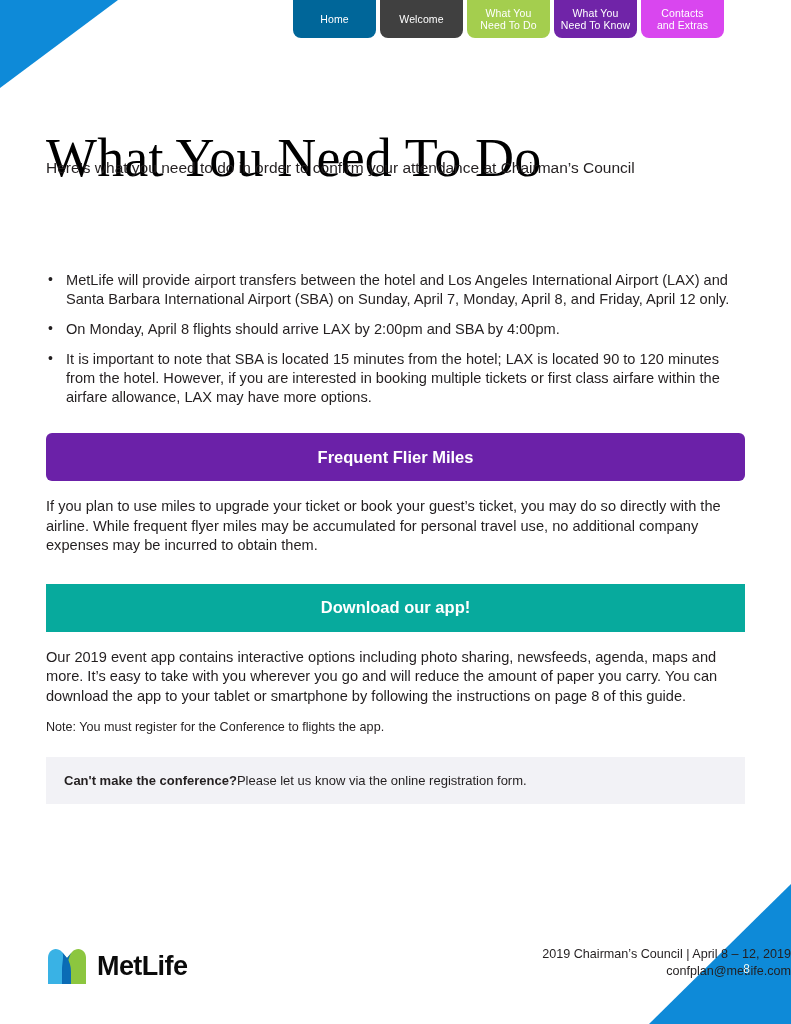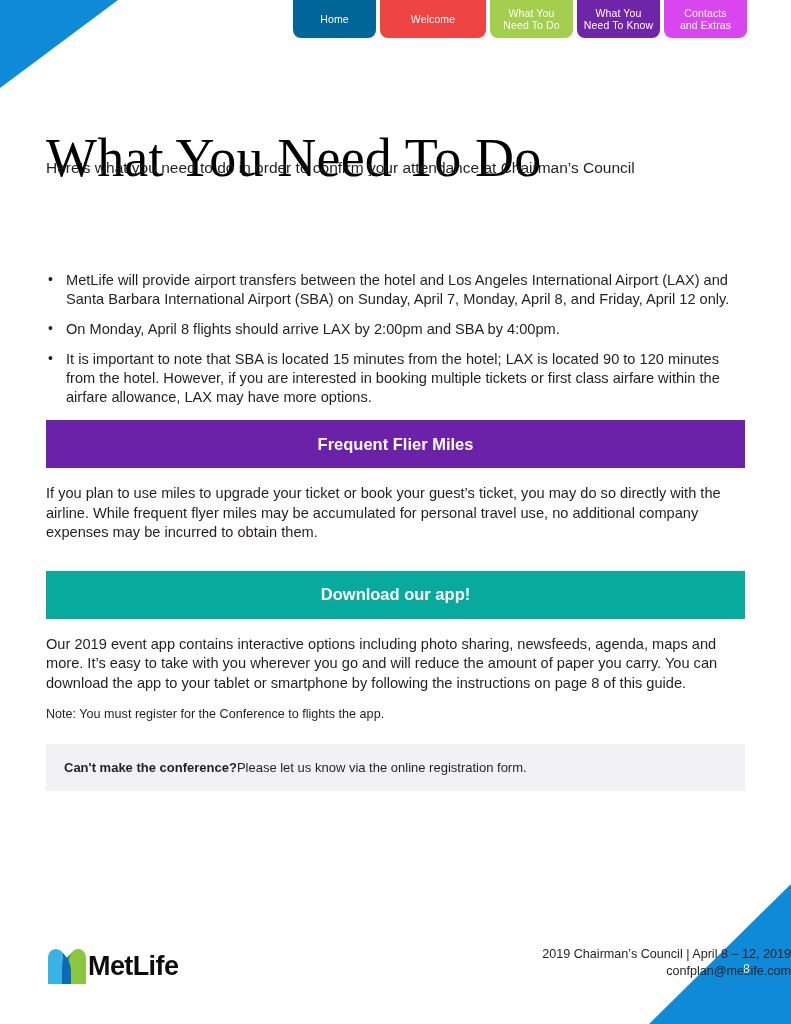--- a/index.html
+++ b/index.html
@@ -54,21 +54,21 @@
     display: flex;
     align-items: center;
     justify-content: center;
     height: 38px;
     box-sizing: border-box;
     padding: 0 6px;
     white-space: pre-line;
     letter-spacing: 0.1px;
   }
   .nav-tab.t0 { width: 83px; background: #006699; }
-  .nav-tab.t1 { width: 106px; background: #ef4444; }
+  .nav-tab.t1 { width: 83px; background: #404040; }
   .nav-tab.t2 { width: 83px; background: #a4ce4e; color: #ffffff; }
   .nav-tab.t3 { width: 83px; background: #7024a8; }
   .nav-tab.t4 { width: 83px; background: #d946ef; }
 
   
   .page-title {
     position: absolute;
     top: 93px;
     left: 46px;
     font-family: "Liberation Serif", serif;
@@ -155,20 +155,21 @@
     color: #231f20;
   }
 
   
   .footer-logo {
     position: absolute;
     left: 46px;
     bottom: 38px;
     display: flex;
     align-items: center;
+    gap: 9px;
   }
   .logo-mark { width: 42px; height: 40px; display: block; }
   .logo-word {
     font-size: 27px;
     font-weight: bold;
     letter-spacing: -0.6px;
     color: #0b0b0b;
   }
   .footer-center {
     position: absolute;
@@ -209,21 +210,21 @@
 <div class="page-subtitle">Here’s what you need to do in order to confirm your attendance at Chairman’s Council</div>
 
 <main class="content">
 
   <ul class="bullets">
     <li>MetLife will provide airport transfers between the hotel and Los Angeles International Airport (LAX) and Santa Barbara International Airport (SBA) on Sunday, April 7, Monday, April 8, and Friday, April 12 only.</li>
     <li>On Monday, April 8 flights should arrive LAX by 2:00pm and SBA by 4:00pm.</li>
     <li>It is important to note that SBA is located 15 minutes from the hotel; LAX is located 90 to 120 minutes from the hotel. However, if you are interested in booking multiple tickets or first class airfare within the airfare allowance, LAX may have more options.</li>
   </ul>
 
-  <div class="section-bar purple" style="margin-top:13px;">Frequent Flier Miles</div>
+  <div class="section-bar purple" style="margin-top:26px;border-radius:6px;">Frequent Flier Miles</div>
   <p class="body-para">If you plan to use miles to upgrade your ticket or book your guest’s ticket, you may do so directly with the airline. While frequent flyer miles may be accumulated for personal travel use, no additional company expenses may be incurred to obtain them.</p>
 
   <div class="section-bar teal" style="margin-top:28px;">Download our app!</div>
   <p class="body-para">Our 2019 event app contains interactive options including photo sharing, newsfeeds, agenda, maps and more. It’s easy to take with you wherever you go and will reduce the amount of paper you carry. You can download the app to your tablet or smartphone by following the instructions on page 8 of this guide.</p>
   <p class="note-line">Note: You must register for the Conference to flights the app.</p>
 
   <div class="callout">
     <span style="font-weight:bold;">Can't make the conference?</span>
       <span> Please let us know via the online registration form.</span>
   </div>

